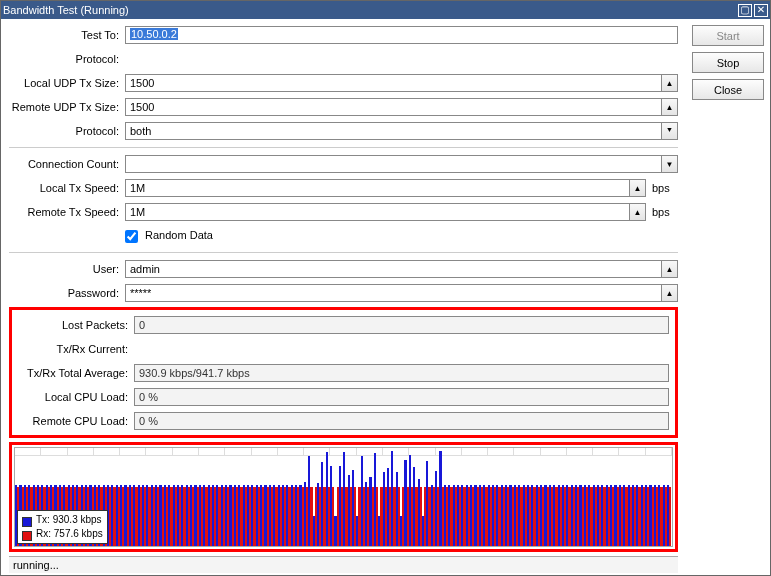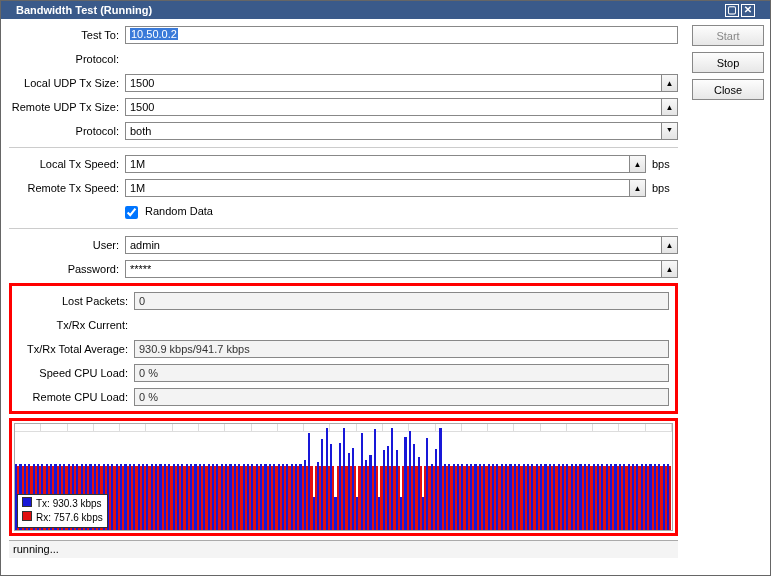--- a/index.html
+++ b/index.html
@@ -16,23 +16,22 @@
     background: #fff;
     display: flex;
     flex-direction: column;
   }
   .titlebar {
     background: #3a5a8a;
     color: #fff;
     height: 18px;
     display: flex;
     align-items: center;
-    padding: 0 15px;
+    padding: 0 2px;
     font-size: 11px;
-    font-weight: bold;
   }
   .titlebar .title { flex: 1; }
   .titlebar .tbtn {
     width: 14px; height: 13px;
     border: 1px solid #fff;
     background: #3a5a8a;
     margin-left: 2px;
     display: flex; align-items: center; justify-content: center;
     font-size: 10px; line-height: 1;
     cursor: pointer;
@@ -152,21 +151,21 @@
   .legend {
     position: absolute;
     left: 2px;
     bottom: 2px;
     background: #fff;
     border: 1px solid #333;
     padding: 2px 4px;
     font-size: 10px;
     line-height: 14px;
   }
-  .legrow { display: flex; align-items: flex-start; gap: 4px; }
+  .legrow { display: flex; align-items: flex-end; gap: 4px; }
   .sw { width: 10px; height: 10px; border:1px solid #333;}
   .sw.b { background: #1818d8; }
   .sw.r { background: #e01010; }
   .ticks {
     position:absolute; left:0; right:0; top:0; height:8px;
     display:flex;
     border-bottom:1px solid #ddd;
   }
   .ticks div { flex:1; border-right:1px solid #ddd; }
   .status {
@@ -219,20 +218,27 @@
       <div class="row">
         <span class="label">Protocol:</span>
         <div class="selwrap">
           <input class="input" value="both" style="">
           <div class="dbtn">⯆</div>
         </div>
       </div>
 
       <hr class="sep">
 
+      <div class="row">
+        <span class="label">Connection Count:</span>
+        <div class="selwrap">
+          <input class="input" value="" style="">
+          <div class="dbtn">▼</div>
+        </div>
+      </div>
 
       <div class="row">
         <span class="label">Local Tx Speed:</span>
         <div class="selwrap">
           <input class="input" value="1M" style="">
           <div class="dbtn">▲</div>
         </div>
         <span class="unit">bps</span>
       </div>
 
@@ -277,21 +283,21 @@
           <input class="input ro" readonly="" value="0" style="">
         </div>
         <div class="row">
           <span class="label">Tx/Rx Current:</span>
         </div>
         <div class="row">
           <span class="label">Tx/Rx Total Average:</span>
           <input class="input ro" readonly="" value="930.9 kbps/941.7 kbps" style="">
         </div>
         <div class="row">
-          <span class="label">Speed CPU Load:</span>
+          <span class="label">Local CPU Load:</span>
           <input class="input ro" readonly="" value="0 %" style="">
         </div>
         <div class="row">
           <span class="label">Remote CPU Load:</span>
           <input class="input ro" readonly="" value="0 %" style="">
         </div>
       </div>
 
       <div class="chartbox">
         <div class="chart-inner">

